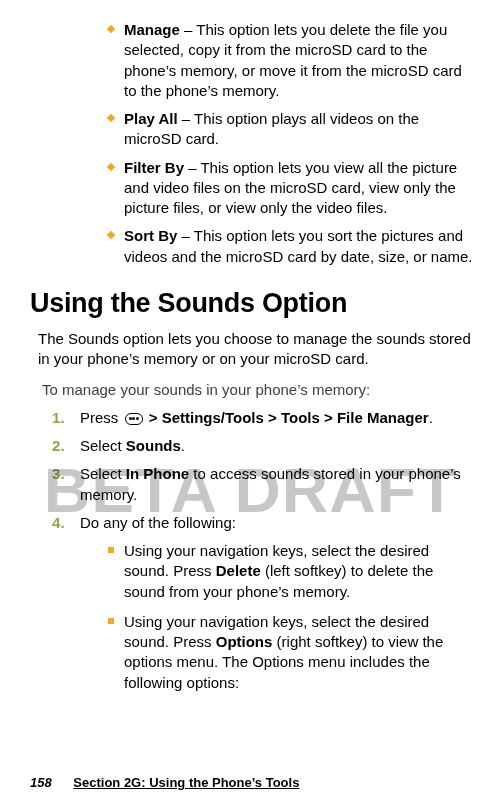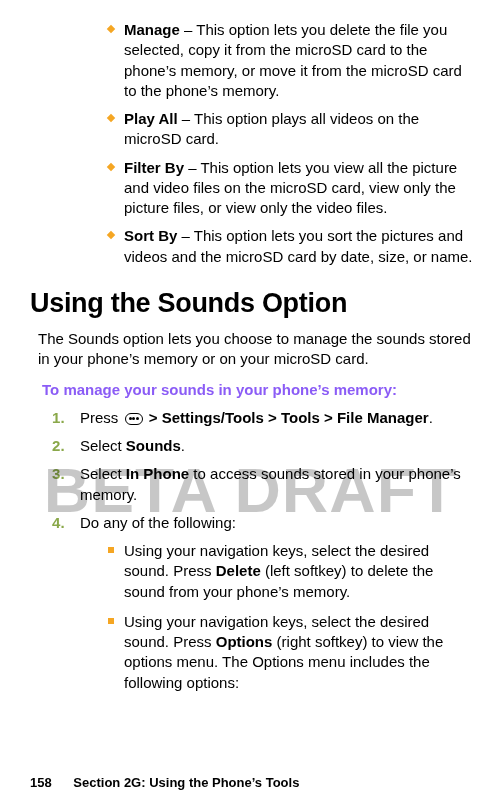--- a/index.html
+++ b/index.html
@@ -50,22 +50,22 @@
     margin: 18px 0 8px 30px;
     font-size: 27px;
     font-weight: 700;
     letter-spacing: -0.3px;
   }
 
   .lead-para { margin: 0 0 10px 38px; }
 
   .task-intro {
     margin: 0 0 8px 42px;
-    font-weight: 700;
-    color: #8b5cf6;
+    font-weight: 400;
+    color: #404040;
   }
 
   .num-list { margin-left: 52px; margin-right: 0; }
   .num-item { display: flex; margin-bottom: 8px; }
   .num-item .num {
     min-width: 28px;
     font-weight: 700;
     color: #8aa84a;
     letter-spacing: 0.2px;
   }
@@ -126,22 +126,22 @@
     transform: scaleX(1.02);
   }
 
   
   .footer {
     position: absolute;
     left: 30px;
     bottom: 18px;
     font-size: 13px;
   }
-  .footer .pnum { font-weight: 700; margin-right: 18px; }
-  .footer .sect { font-weight: 700; }
+  .footer .pnum { font-weight: 700; margin-right: 18px; font-style: italic; }
+  .footer .sect { font-weight: 700; text-decoration: underline; }
 </style>
 </head>
 <body>
 
 <div class="content">
 
 
   <div class="diamond-list">
     <div class="diamond-item">
       <span class="b">Manage</span><span> – This option lets you delete the file you selected, copy it from the microSD card to the phone’s memory, or move it from the microSD card to the phone’s memory.</span>

